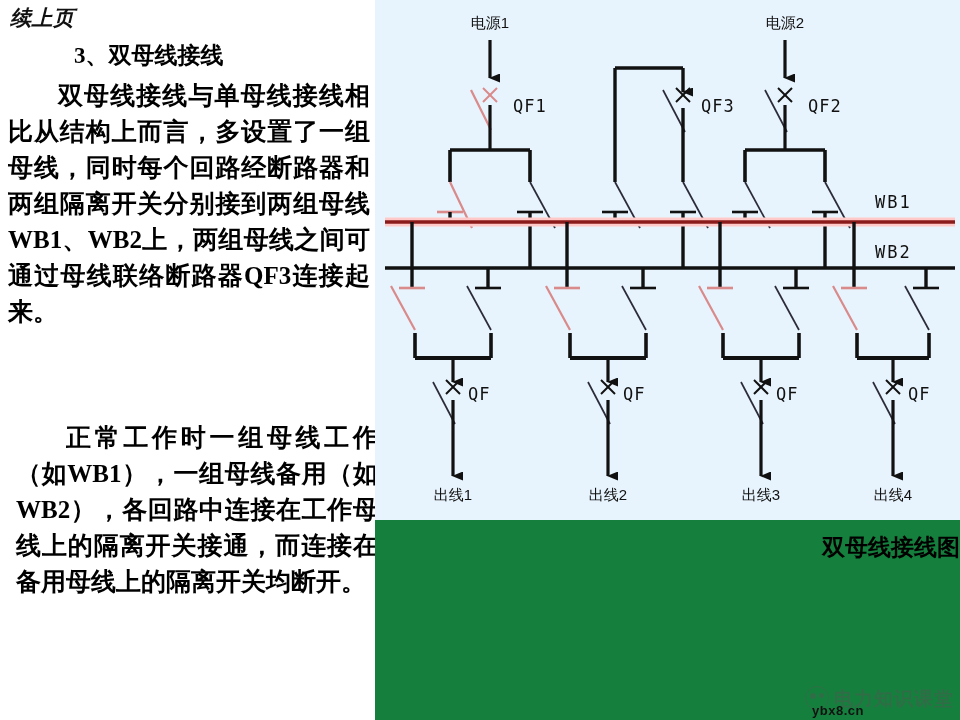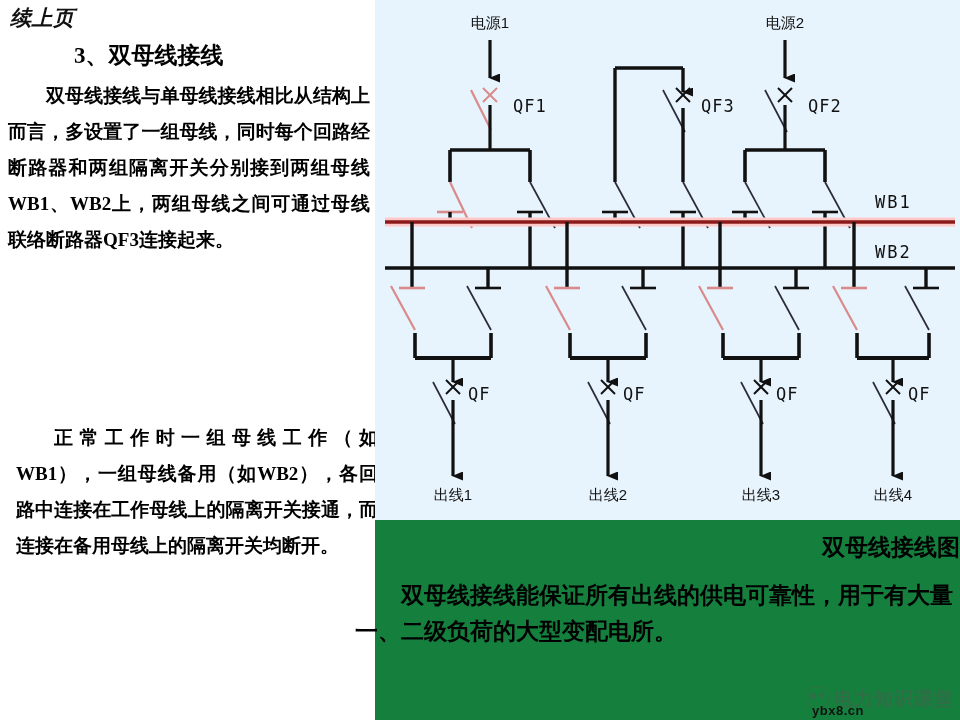--- a/index.html
+++ b/index.html
@@ -24,21 +24,21 @@
   }
   .heading{
     position:absolute;left:0;top:40px;width:375px;
     text-indent:2em;
     font-size:23px;font-weight:700;color:#000;
     font-family:"Liberation Serif","DejaVu Serif",serif;
     margin-left:28px;
   }
   .para{
     position:absolute;left:8px;width:362px;
-    font-size:19px;line-height:36px;color:#000;font-weight:700;
+    font-size:25px;line-height:36px;color:#000;font-weight:700;
     text-indent:2em;text-align:justify;
     font-family:"Liberation Serif","DejaVu Serif",serif;
     letter-spacing:0px;
   }
   .para-1{top:78px;}
   .para-2{top:420px;margin-left:8px;}
 
   
   .right-col{
     position:absolute;left:375px;top:0;width:585px;height:720px;background:#15803d;
@@ -317,21 +317,20 @@
             <text class="lbl-en" x="533" y="400">QF</text>
           </g>
           <line x1="518" y1="400" x2="518" y2="476" stroke="#111111" stroke-width="3.2" marker-end="url(#arrowDown)"></line>
           <text class="lbl-cn" x="518" y="500" text-anchor="middle">出线4</text>
         </g>
 
       </svg>
     </div>
 
     <div class="fig-caption">双母线接线图</div>
-    <div class="bottom-para">双母线接线能保证所有出线的供电可靠性，用于有大量一、二级负荷的大型变配电所。</div>
   </div>
 
   <div class="watermark">
     <span class="wm-logo"></span>
     <span class="wm-text">电力知识课堂</span>
   </div>
   <div class="wm-url">ybx8.cn</div>
 
 </div>
 

